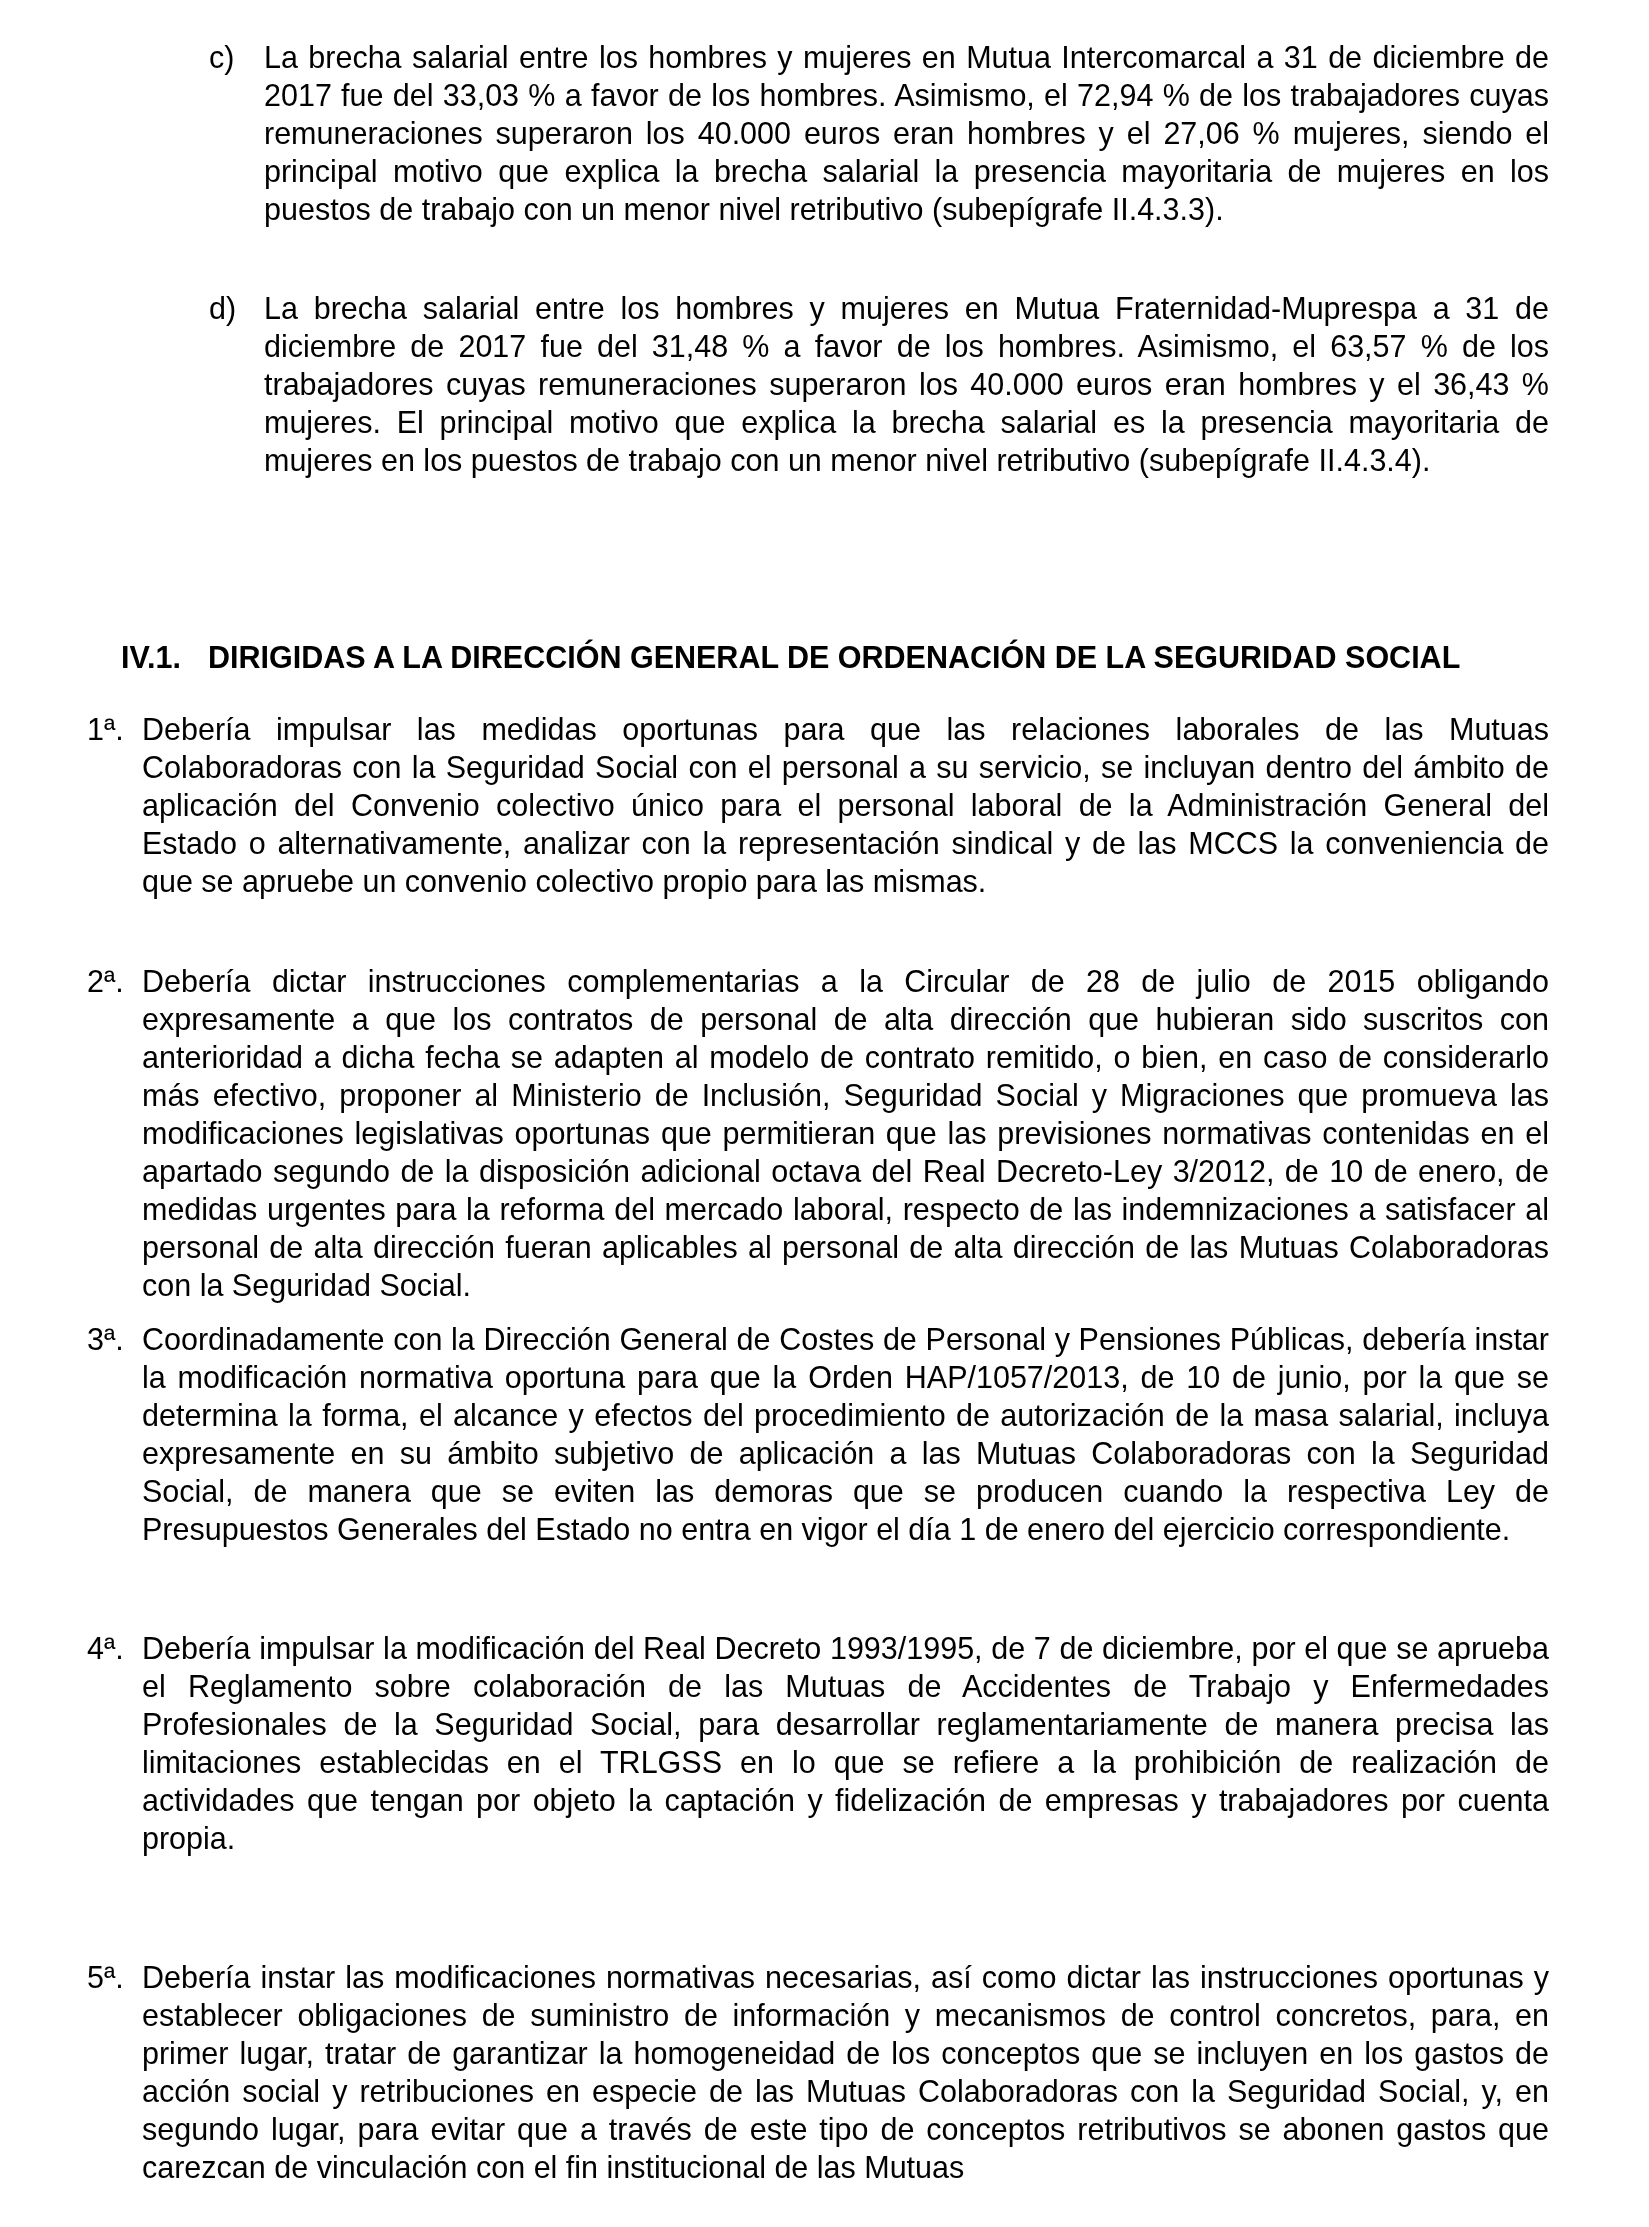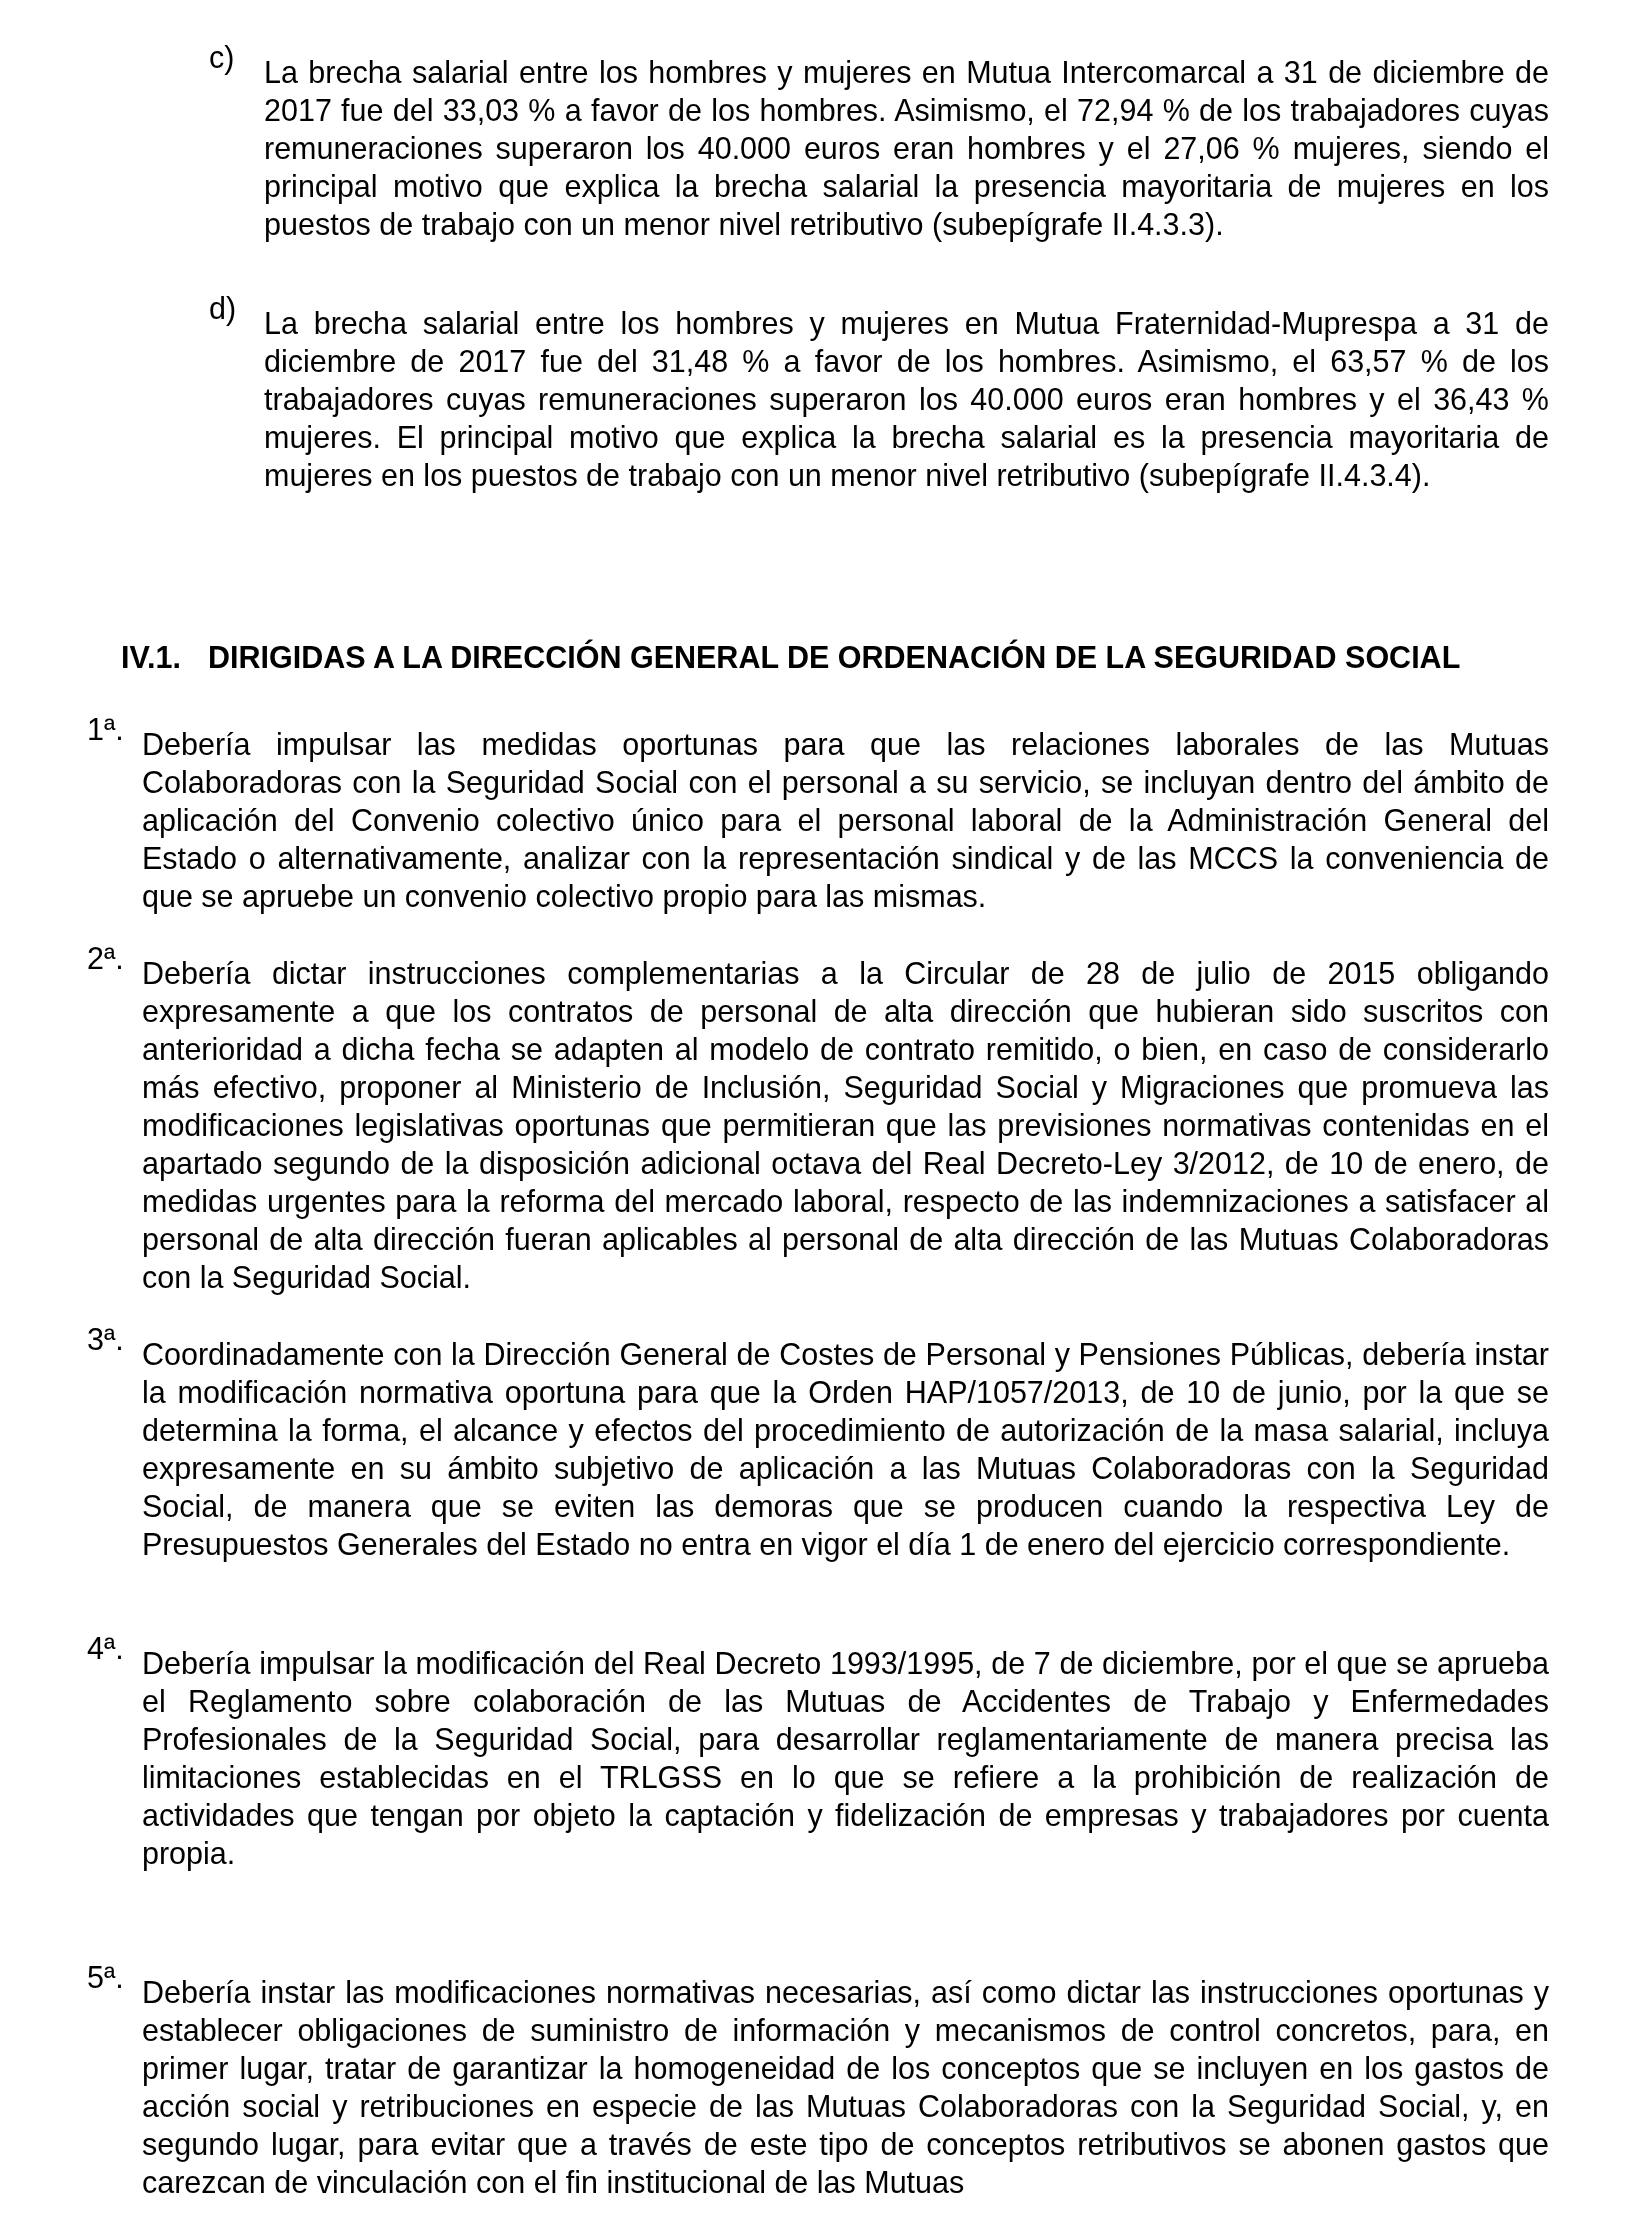--- a/index.html
+++ b/index.html
@@ -9,21 +9,20 @@
   }
   .page { position: absolute; left: 0; top: 0; width: 1650px; height: 2227px; background: #fff; }
   .item {
     position: absolute;
     font-size: 30.5px; line-height: 38px;
   }
   .item .marker { position: absolute; left: 0; top: 0; }
   .item .body {
     text-align: justify; text-align-last: left;
     hyphens: none;
-    margin-top: 15px;
   }
   .sub { left: 209px; width: 1340px; }
   .sub .body { margin-left: 55px; }
   .rec { left: 87px; width: 1462px; }
   .rec .body { margin-left: 55px; }
   .heading {
     position: absolute; left: 77px;
     font-size: 30.5px; line-height: 38px; font-weight: bold; white-space: nowrap;
   }
   .heading .num { display: inline-block; }
@@ -48,21 +47,21 @@
 
   <div class="heading h2" style="top:638px;margin-left:44px;">
     <span class="num">IV.1.</span><span>DIRIGIDAS A LA DIRECCIÓN GENERAL DE ORDENACIÓN DE LA SEGURIDAD SOCIAL</span>
   </div>
 
   <div class="item rec" style="top:710px;">
     <span class="marker">1ª.</span>
     <div class="body">Debería impulsar las medidas oportunas para que las relaciones laborales de las Mutuas Colaboradoras con la Seguridad Social con el personal a su servicio, se incluyan dentro del ámbito de aplicación del Convenio colectivo único para el personal laboral de la Administración General del Estado o alternativamente, analizar con la representación sindical y de las MCCS la conveniencia de que se apruebe un convenio colectivo propio para las mismas.</div>
   </div>
 
-  <div class="item rec" style="top:939px;">
+  <div class="item rec" style="top:962px;">
     <span class="marker">2ª.</span>
     <div class="body">Debería dictar instrucciones complementarias a la Circular de 28 de julio de 2015 obligando expresamente a que los contratos de personal de alta dirección que hubieran sido suscritos con anterioridad a dicha fecha se adapten al modelo de contrato remitido, o bien, en caso de considerarlo más efectivo, proponer al Ministerio de Inclusión, Seguridad Social y Migraciones que promueva las modificaciones legislativas oportunas que permitieran que las previsiones normativas contenidas en el apartado segundo de la disposición adicional octava del Real Decreto-Ley 3/2012, de 10 de enero, de medidas urgentes para la reforma del mercado laboral, respecto de las indemnizaciones a satisfacer al personal de alta dirección fueran aplicables al personal de alta dirección de las Mutuas Colaboradoras con la Seguridad Social.</div>
   </div>
 
   <div class="item rec" style="top:1320px;">
     <span class="marker">3ª.</span>
     <div class="body">Coordinadamente con la Dirección General de Costes de Personal y Pensiones Públicas, debería instar la modificación normativa oportuna para que la Orden HAP/1057/2013, de 10 de junio, por la que se determina la forma, el alcance y efectos del procedimiento de autorización de la masa salarial, incluya expresamente en su ámbito subjetivo de aplicación a las Mutuas Colaboradoras con la Seguridad Social, de manera que se eviten las demoras que se producen cuando la respectiva Ley de Presupuestos Generales del Estado no entra en vigor el día 1 de enero del ejercicio correspondiente.</div>
   </div>
 
   <div class="item rec" style="top:1629px;">

